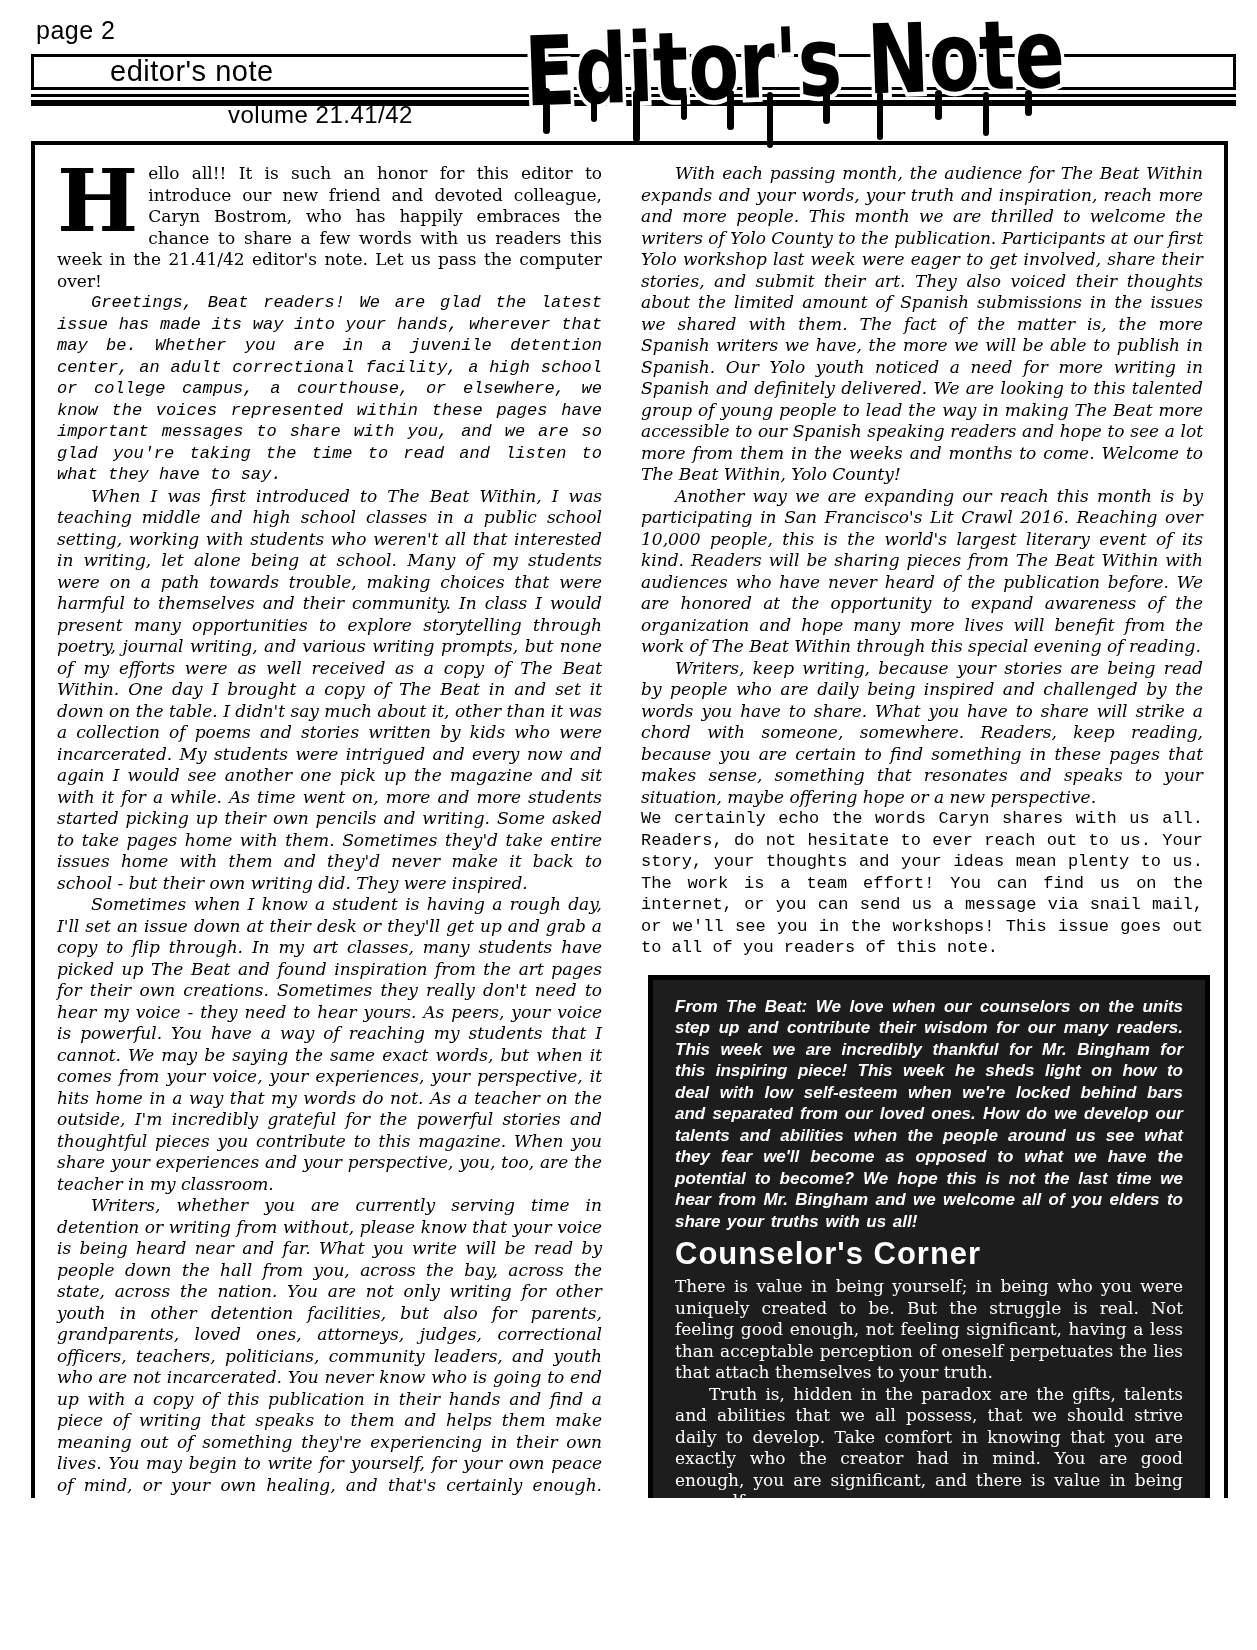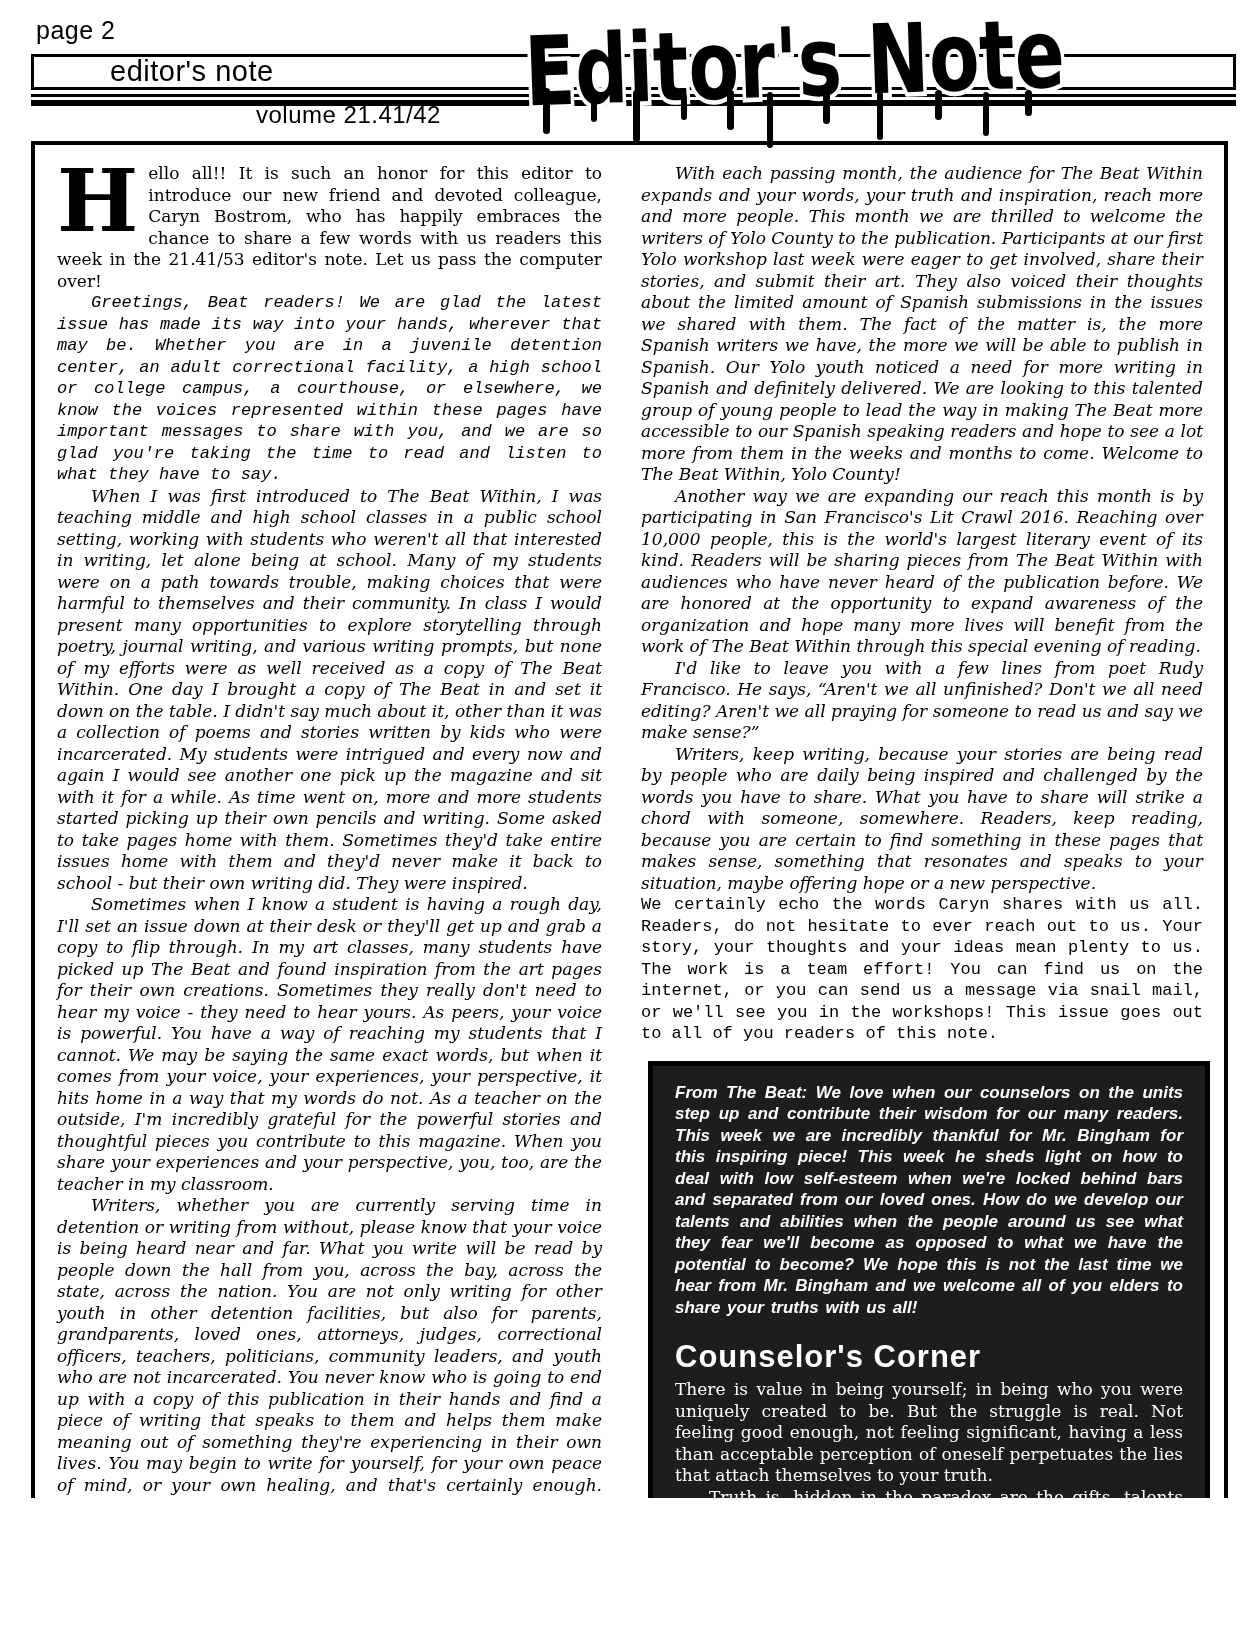--- a/index.html
+++ b/index.html
@@ -8,21 +8,21 @@
 
   
   .page-number{position:absolute;left:36px;top:16px;font-family:"Liberation Sans",sans-serif;
                font-size:25px;letter-spacing:0.5px;}
   .band-box{position:absolute;left:31px;top:54px;width:1205px;height:36px;
             border:3px solid #000;box-sizing:border-box;}
   .band-label{position:absolute;left:110px;top:55px;font-family:"Liberation Sans",sans-serif;
               font-size:29px;letter-spacing:0.5px;}
   .rule-thin{position:absolute;left:31px;top:94px;width:1205px;height:3px;background:#000;}
   .rule-thick{position:absolute;left:31px;top:100px;width:1205px;height:6px;background:#000;}
-  .volume{position:absolute;left:256px;top:101px;font-family:"Liberation Sans",sans-serif;
+  .volume{position:absolute;left:228px;top:101px;font-family:"Liberation Sans",sans-serif;
           font-size:24px;letter-spacing:0.5px;}
   .logo{position:absolute;left:505px;top:0;z-index:3;}
   .logo text{font-family:"DejaVu Sans",sans-serif;font-weight:900;font-size:96px;
              fill:#000;stroke:#fff;stroke-width:9;paint-order:stroke;}
 
   
   .content-box{position:absolute;left:31px;top:141px;width:1197px;height:1477px;
                border:4px solid #000;box-sizing:border-box;overflow:hidden;}
   .col{position:absolute;top:18px;}
   .col-left{left:22px;width:545px;}
@@ -34,21 +34,21 @@
   .gap-top{margin-top:21px;font-family:Liberation Mono, monospace;}
   .dropcap{float:left;font-size:86px;line-height:64px;font-weight:bold;
            margin:6px 10px 0 0;}
 
   
   .beat-box{margin:16px 0 0 7px;width:562px;box-sizing:border-box;background:#1d1d1d;
             border:5px solid #000;padding:16px 22px 10px;color:#fff;}
   .from-beat{margin:0;font-family:"Liberation Sans",sans-serif;font-weight:bold;
              font-style:italic;font-size:13px;line-height:14.5px;text-align:justify;
              word-spacing:2px;}
-  .cc-heading{margin:21px 0 4px;font-family:"Liberation Sans",sans-serif;font-weight:bold;
+  .cc-heading{margin:4px 0 4px;font-family:"Liberation Sans",sans-serif;font-weight:bold;
               font-size:31px;letter-spacing:1px;}
   .cc-body{margin:0;font-family:"DejaVu Serif",serif;font-weight:normal;font-size:15.5px;
            line-height:18.5px;text-align:justify;}
   .cc-indent{text-indent:34px;}
 </style>
 </head>
 <body>
 
 <div class="page">
 
@@ -73,31 +73,30 @@
       <rect x="372" y="92" width="6" height="48" rx="3"></rect>
       <rect x="430" y="90" width="7" height="30" rx="3.5"></rect>
       <rect x="478" y="92" width="6" height="44" rx="3"></rect>
       <rect x="520" y="90" width="7" height="26" rx="3.5"></rect>
     </g>
   </svg>
 
   <div class="content-box">
 
     <div class="col col-left">
-      <p class="intro"><span class="dropcap">H</span><span>ello all!! It is such an honor for this editor to introduce our new friend and devoted colleague, Caryn Bostrom, who has happily embraces the chance to share a few words with us readers this week in the 21.41/53 editor's note. Let us pass the computer over!</span></p>
+      <p class="intro"><span class="dropcap">H</span><span>ello all!! It is such an honor for this editor to introduce our new friend and devoted colleague, Caryn Bostrom, who has happily embraces the chance to share a few words with us readers this week in the 21.41/42 editor's note. Let us pass the computer over!</span></p>
       <p class="letter gap-top">Greetings, Beat readers! We are glad the latest issue has made its way into your hands, wherever that may be. Whether you are in a juvenile detention center, an adult correctional facility, a high school or college campus, a courthouse, or elsewhere, we know the voices represented within these pages have important messages to share with you, and we are so glad you're taking the time to read and listen to what they have to say.</p>
       <p class="letter">When I was first introduced to The Beat Within, I was teaching middle and high school classes in a public school setting, working with students who weren't all that interested in writing, let alone being at school. Many of my students were on a path towards trouble, making choices that were harmful to themselves and their community. In class I would present many opportunities to explore storytelling through poetry, journal writing, and various writing prompts, but none of my efforts were as well received as a copy of The Beat Within. One day I brought a copy of The Beat in and set it down on the table. I didn't say much about it, other than it was a collection of poems and stories written by kids who were incarcerated. My students were intrigued and every now and again I would see another one pick up the magazine and sit with it for a while. As time went on, more and more students started picking up their own pencils and writing. Some asked to take pages home with them. Sometimes they'd take entire issues home with them and they'd never make it back to school - but their own writing did. They were inspired.</p>
       <p class="letter">Sometimes when I know a student is having a rough day, I'll set an issue down at their desk or they'll get up and grab a copy to flip through. In my art classes, many students have picked up The Beat and found inspiration from the art pages for their own creations. Sometimes they really don't need to hear my voice - they need to hear yours. As peers, your voice is powerful. You have a way of reaching my students that I cannot. We may be saying the same exact words, but when it comes from your voice, your experiences, your perspective, it hits home in a way that my words do not. As a teacher on the outside, I'm incredibly grateful for the powerful stories and thoughtful pieces you contribute to this magazine. When you share your experiences and your perspective, you, too, are the teacher in my classroom.</p>
       <p class="letter">Writers, whether you are currently serving time in detention or writing from without, please know that your voice is being heard near and far. What you write will be read by people down the hall from you, across the bay, across the state, across the nation. You are not only writing for other youth in other detention facilities, but also for parents, grandparents, loved ones, attorneys, judges, correctional officers, teachers, politicians, community leaders, and youth who are not incarcerated. You never know who is going to end up with a copy of this publication in their hands and find a piece of writing that speaks to them and helps them make meaning out of something they're experiencing in their own lives. You may begin to write for yourself, for your own peace of mind, or your own healing, and that's certainly enough. That is powerful and necessary. However, when you are published, as you are in The Beat Within, you are also now writing for the benefit of all. Your self-expression can help empower others to express themselves. Your journey to healing through writing can</p>
     </div>
 
     <div class="col col-right">
       <p class="letter">With each passing month, the audience for The Beat Within expands and your words, your truth and inspiration, reach more and more people. This month we are thrilled to welcome the writers of Yolo County to the publication. Participants at our first Yolo workshop last week were eager to get involved, share their stories, and submit their art. They also voiced their thoughts about the limited amount of Spanish submissions in the issues we shared with them. The fact of the matter is, the more Spanish writers we have, the more we will be able to publish in Spanish. Our Yolo youth noticed a need for more writing in Spanish and definitely delivered. We are looking to this talented group of young people to lead the way in making The Beat more accessible to our Spanish speaking readers and hope to see a lot more from them in the weeks and months to come. Welcome to The Beat Within, Yolo County!</p>
       <p class="letter">Another way we are expanding our reach this month is by participating in San Francisco's Lit Crawl 2016. Reaching over 10,000 people, this is the world's largest literary event of its kind. Readers will be sharing pieces from The Beat Within with audiences who have never heard of the publication before. We are honored at the opportunity to expand awareness of the organization and hope many more lives will benefit from the work of The Beat Within through this special evening of reading.</p>
-      <p class="letter">I'd like to leave you with a few lines from poet Rudy Francisco. He says, “Aren't we all unfinished? Don't we all need editing? Aren't we all praying for someone to read us and say we make sense?”</p>
       <p class="letter">Writers, keep writing, because your stories are being read by people who are daily being inspired and challenged by the words you have to share. What you have to share will strike a chord with someone, somewhere. Readers, keep reading, because you are certain to find something in these pages that makes sense, something that resonates and speaks to your situation, maybe offering hope or a new perspective.</p>
       <p class="intro gap-top">We certainly echo the words Caryn shares with us all.  Readers, do not hesitate to ever reach out to us. Your story, your thoughts and your ideas mean plenty to us. The work is a team effort!  You can find us on the internet, or you can send us a message via snail mail, or we'll see you in the workshops!  This issue goes out to all of you readers of this note.</p>
 
       <div class="beat-box">
         <p class="from-beat">From The Beat: We love when our counselors on the units step up and contribute their wisdom for our many readers. This week we are incredibly thankful for Mr. Bingham for this inspiring piece! This week he sheds light on how to deal with low self-esteem when we're locked behind bars and separated from our loved ones. How do we develop our talents and abilities when the people around us see what they fear we'll become as opposed to what we have the potential to become?  We hope this is not the last time we hear from Mr. Bingham and we welcome all of you elders to share your truths with us all!</p>
         <h2 class="cc-heading">Counselor's Corner</h2>
         <p class="cc-body">There is value in being yourself; in being who you were uniquely created to be. But the struggle is real. Not feeling good enough, not feeling significant, having a less than acceptable perception of oneself perpetuates the lies that attach themselves to your truth.</p>
         <p class="cc-body cc-indent">Truth is, hidden in the paradox are the gifts, talents and abilities that we all possess, that we should strive daily to develop. Take comfort in knowing that you are exactly who the creator had in mind. You are good enough, you are significant, and there is value in being yourself.</p>
 
       </div>

